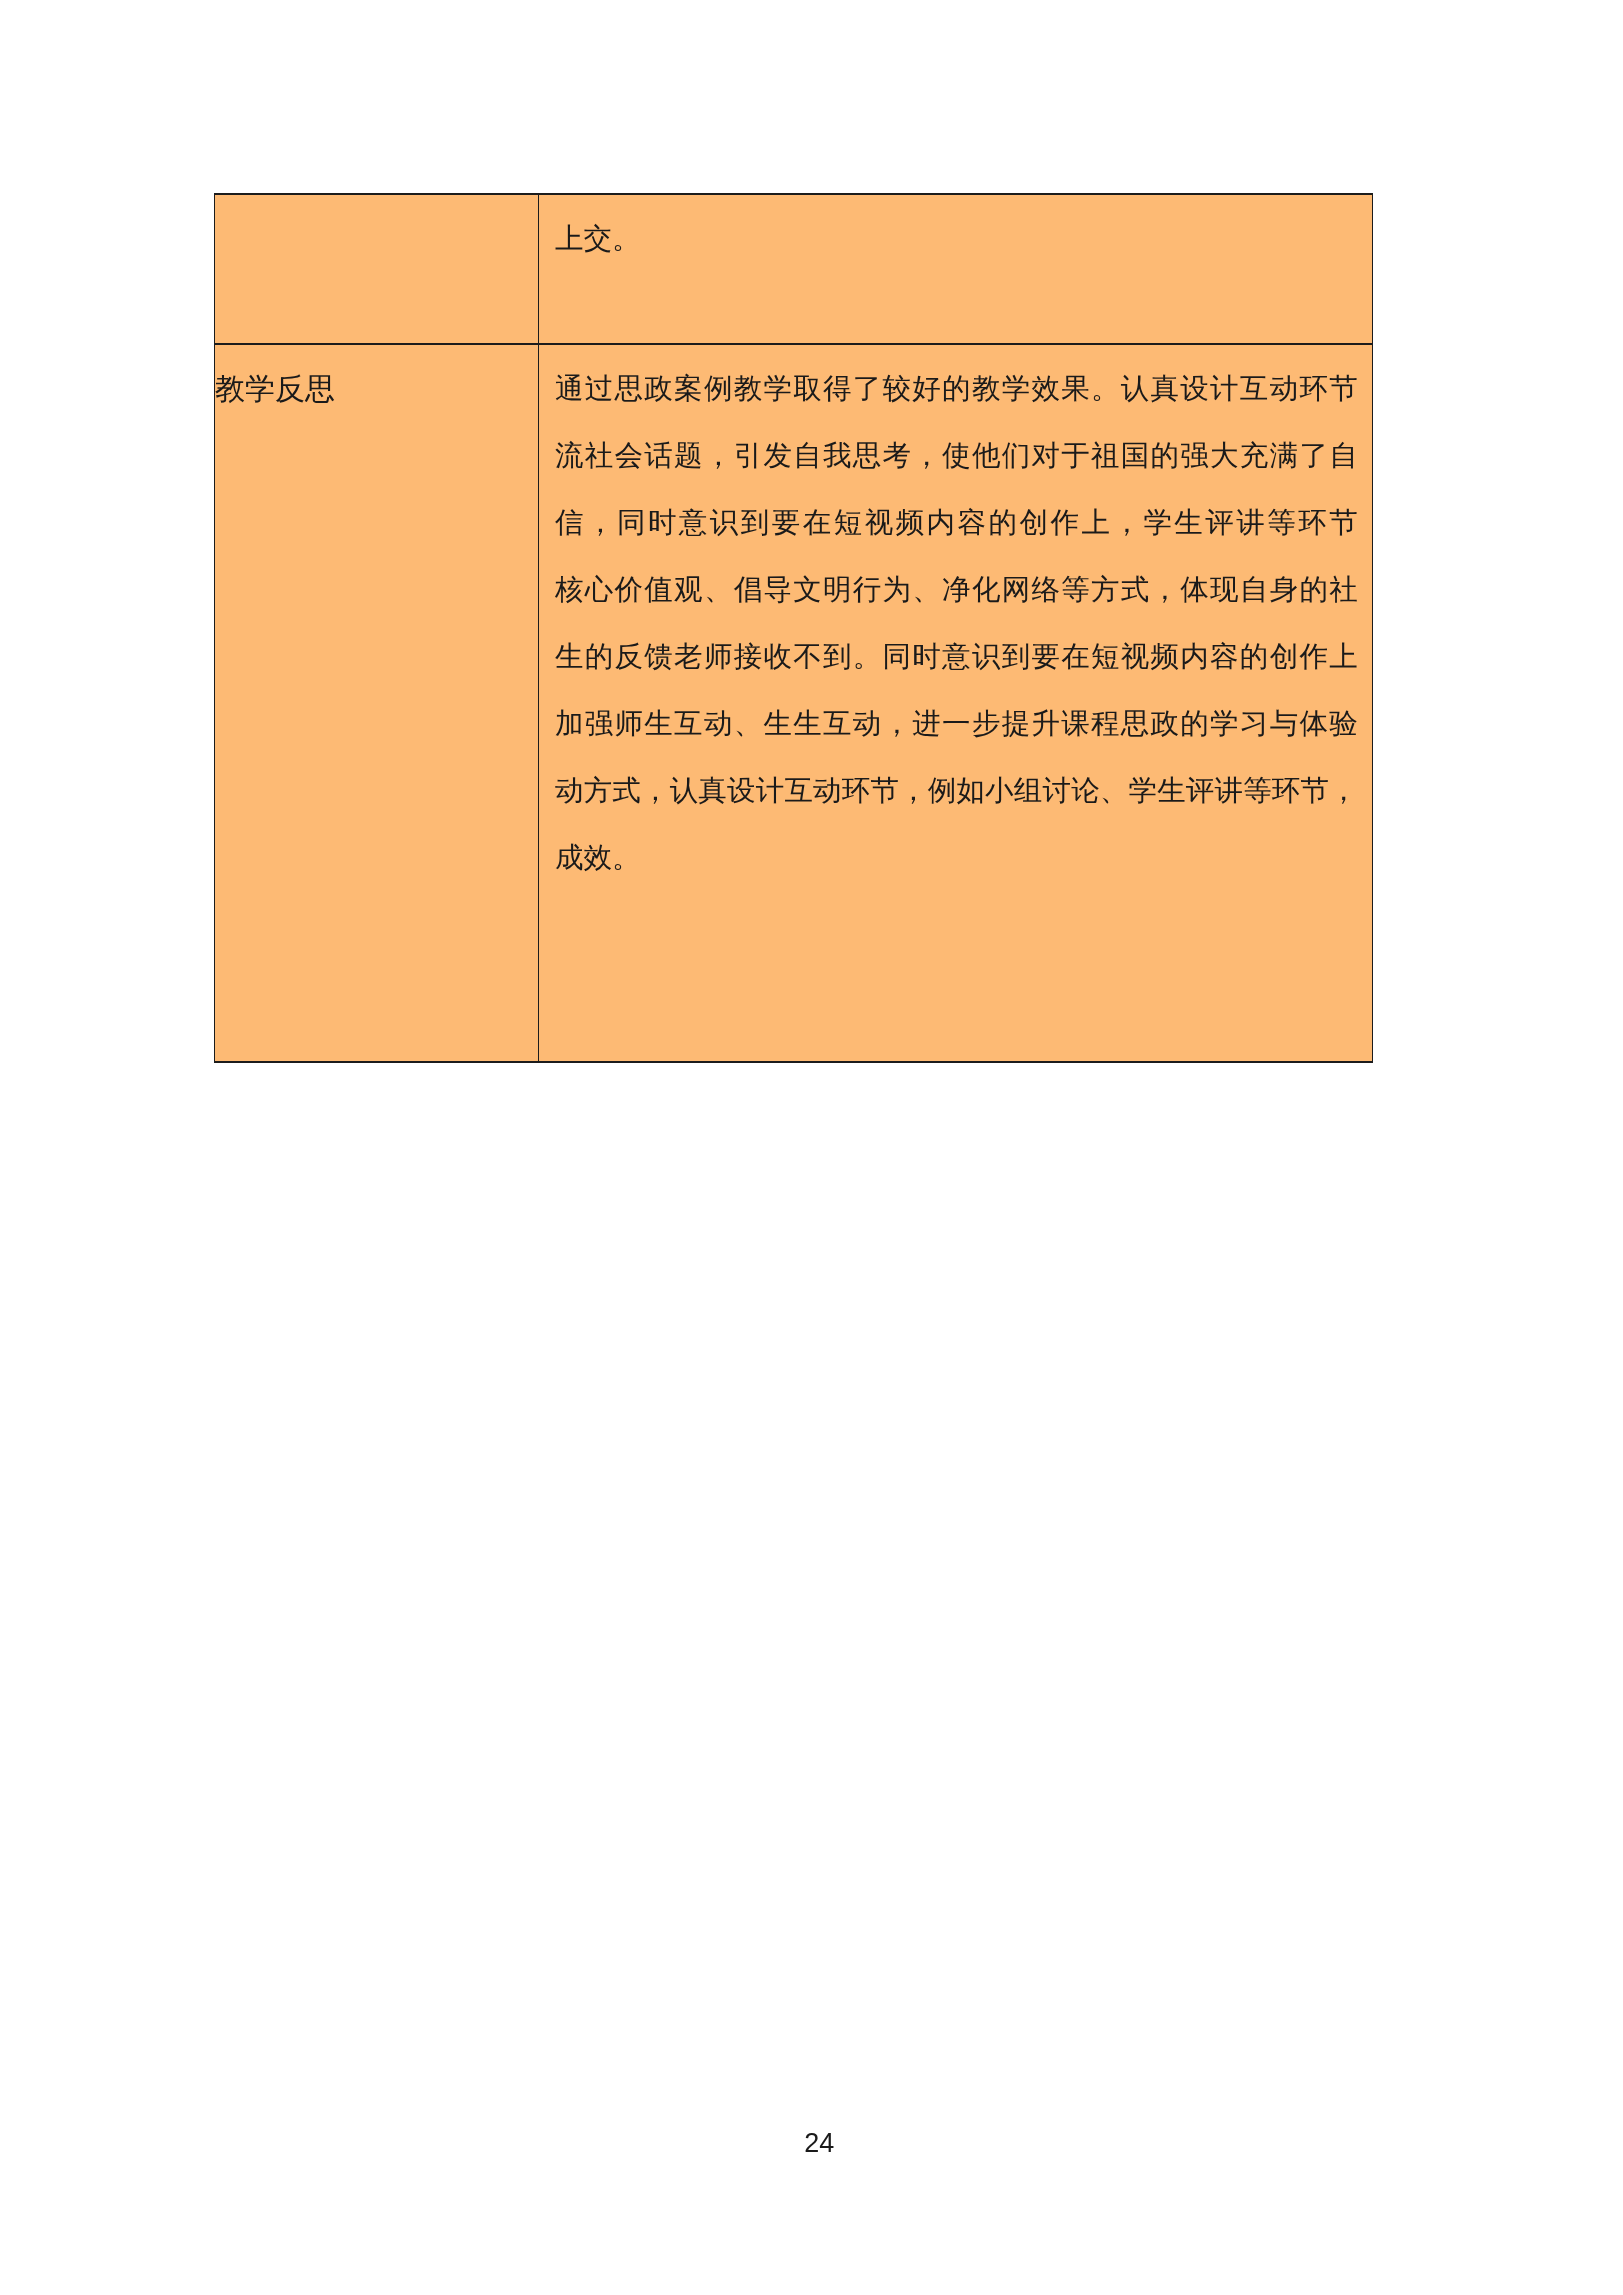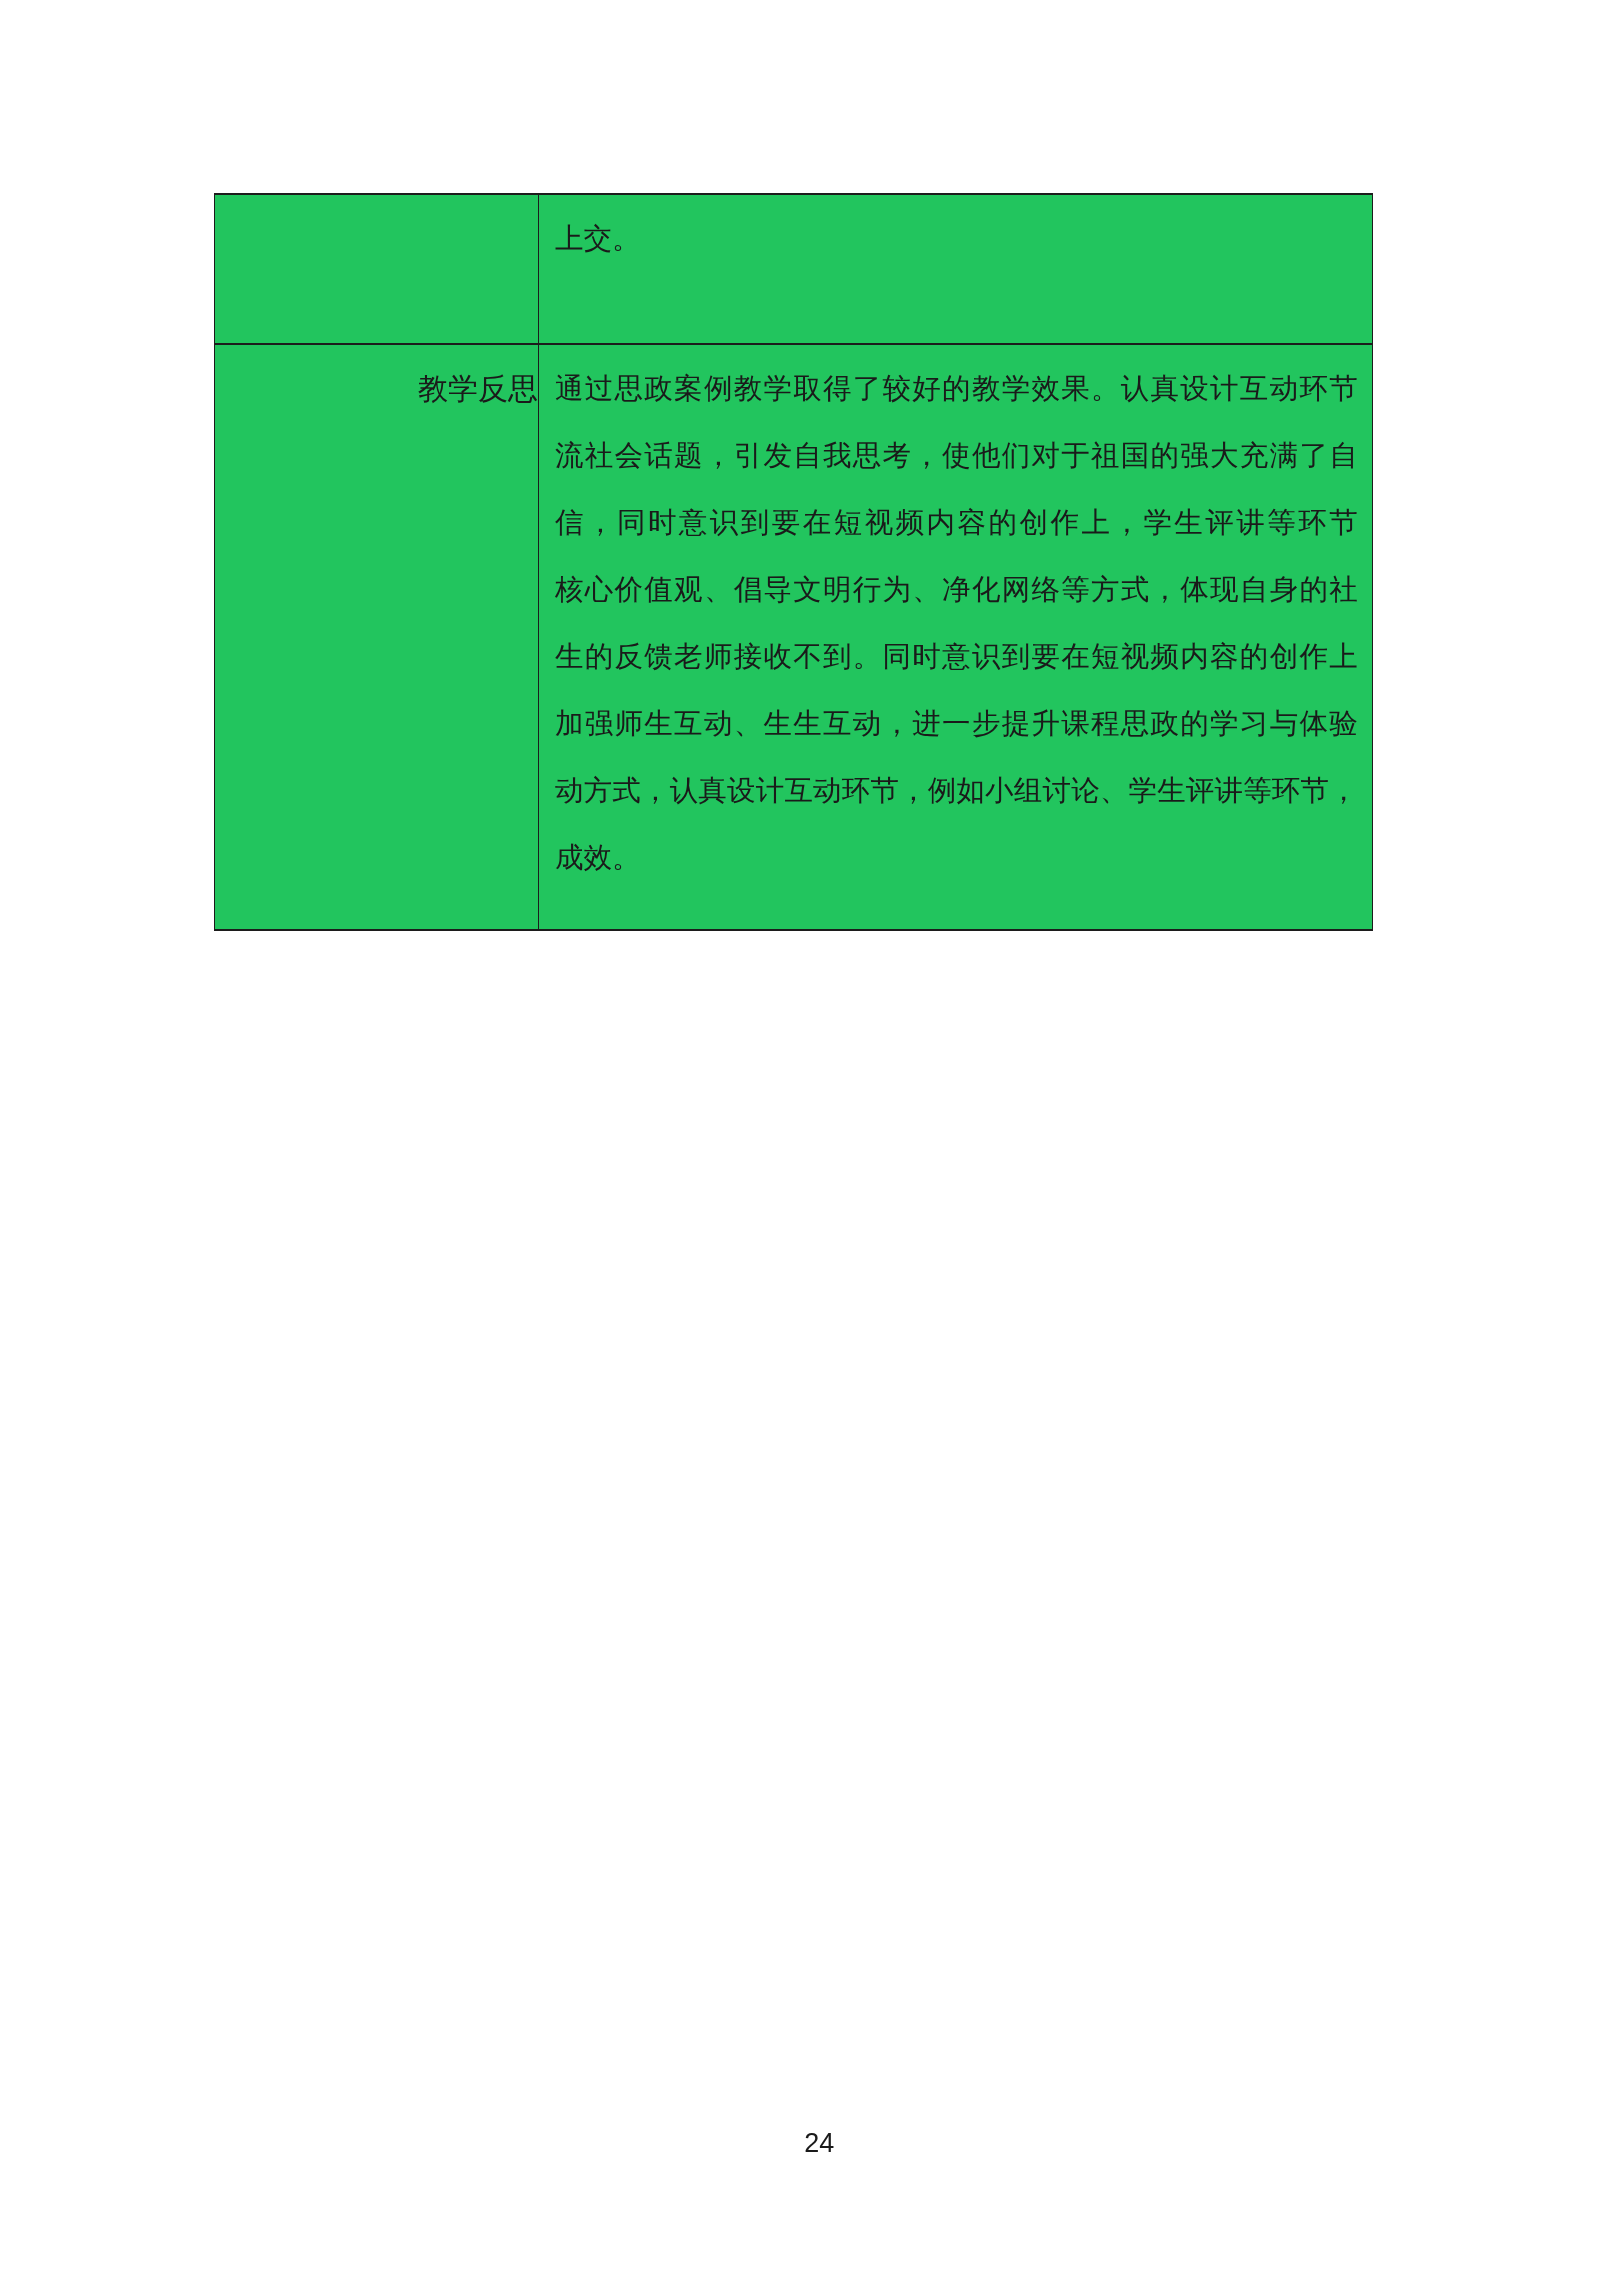--- a/index.html
+++ b/index.html
@@ -13,28 +13,28 @@
     height: 2295px;
     font-family: "Liberation Serif", serif;
     color: #1a1a1a;
     overflow: hidden;
   }
   .doc-table {
     position: absolute;
     left: 214px;
     top: 193px;
     width: 1159px;
-    height: 738px;
+    height: 870px;
     box-sizing: border-box;
     border: solid #1c1c1c;
     border-width: 2.4px 1.6px 2.4px 1.6px;
     display: grid;
     grid-template-columns: 324px 1fr;
     grid-template-rows: 150px 1fr;
-    background: #22c55e;
+    background: #fdba74;
   }
   .cell {
     box-sizing: border-box;
     overflow: hidden;
   }
   .col-left {
     border-right: 1.6px solid #1c1c1c;
   }
   .row-top {
     border-bottom: 2.4px solid #1c1c1c;
@@ -42,21 +42,21 @@
   .continuation-cell {
     padding: 9.5px 14.3px 0 16px;
     font-size: 28.5px;
     line-height: 67px;
     text-align: left;
   }
   .label-cell {
     padding-top: 10.3px;
     font-size: 30px;
     line-height: 67px;
-    text-align: right;
+    text-align: left;
   }
   .text-cell {
     padding: 10.3px 14.3px 0 16px;
   }
   .jline {
     font-size: 28.5px;
     line-height: 67px;
     white-space: nowrap;
     text-align: justify;
     text-align-last: justify;

